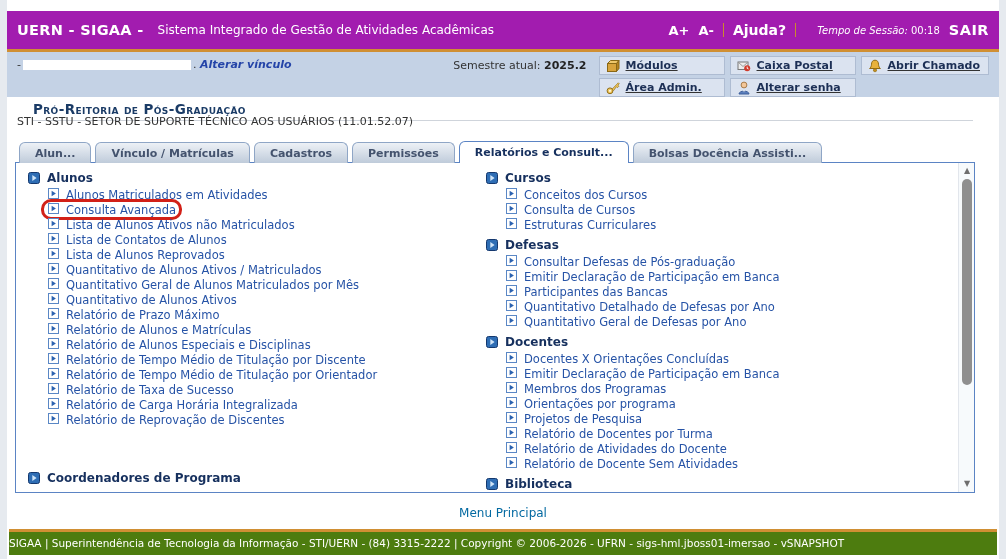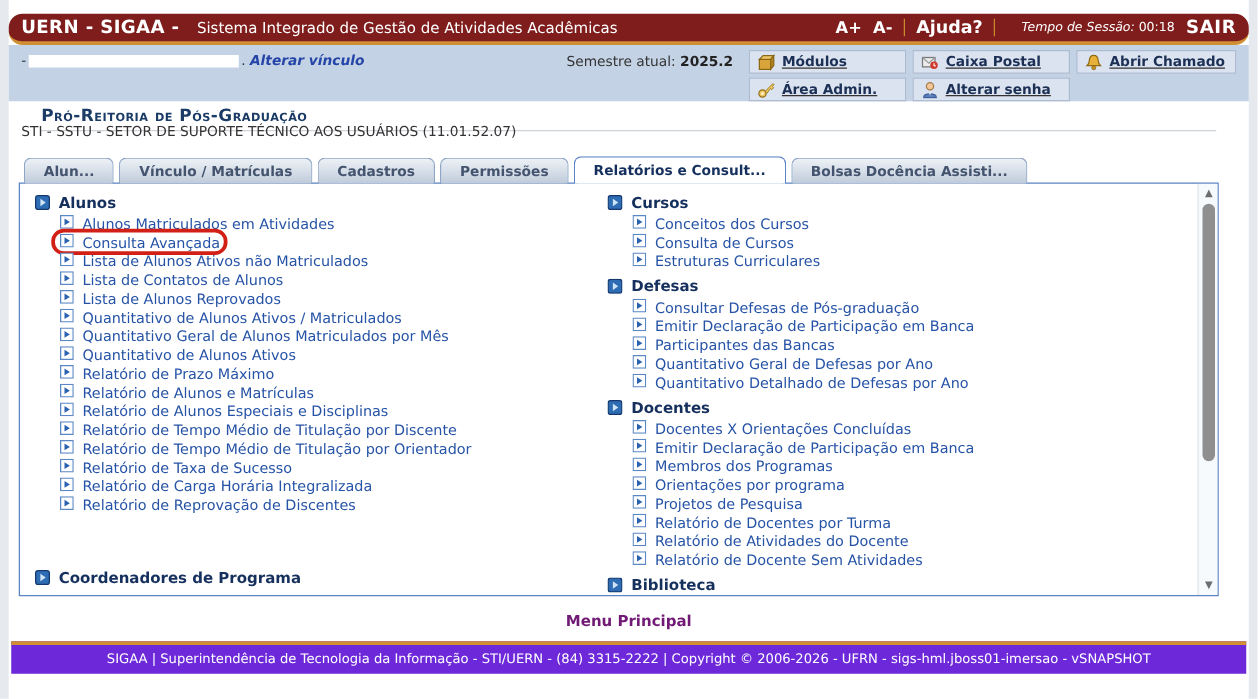--- a/index.html
+++ b/index.html
@@ -2,22 +2,22 @@
 <html><head>
 <meta charset="utf-8">
 <style>
   * { margin:0; padding:0; box-sizing:border-box; }
   html,body { background:#fff; }
   body { font-family:"DejaVu Sans","Liberation Sans",sans-serif; width:1006px; height:559px; overflow:hidden; }
   .page { position:relative; width:1006px; height:559px; background:#fff;
           border-left:7px solid #E6EAEF; border-right:7px solid #E6EAEF; padding-top:11px; }
 
   
-  .topbar { background:#7f1d1d; border-bottom:3px solid #D08F33; height:25px;
-            display:flex; align-items:center; color:#fff; padding:0 10px;border-radius:11px; }
+  .topbar { background:#a21caf; border-bottom:3px solid #D08F33; height:41px;
+            display:flex; align-items:center; color:#fff; padding:0 10px; }
   .brand { font-weight:bold; font-size:14.5px; letter-spacing:.3px; }
   .sysname { font-size:12px; margin-left:14px; }
   .top-right { margin-left:auto; display:flex; align-items:center; gap:9px; }
   .fontbtn { font-weight:bold; font-size:13px; cursor:pointer; }
   .tdivider { width:1px; height:14px; background:#C98A2E; }
   .help { font-weight:bold; font-size:14px; cursor:pointer; }
   .session { font-style:italic; font-size:10px;margin-left:12px; }
   .session b { font-style:normal; font-weight:normal; }
   .sair { font-weight:bold; font-size:14.5px; cursor:pointer; letter-spacing:.5px; }
 
@@ -65,23 +65,23 @@
 
   
   .sbar { position:absolute; top:0; right:0; width:16px; height:100%; background:#F7FAFC; border-left:1px solid #E2E6EC; }
   .sarrow { position:absolute; left:0; width:16px; height:14px; color:#6E6E6E; font-size:8px; text-align:center;
             line-height:14px; cursor:pointer; }
   .sarrow.up { top:1px; } .sarrow.down { bottom:1px; }
   .sthumb { position:absolute; left:3px; width:10px; top:16px; height:206px; background:#8F8F8F; border-radius:5px; cursor:grab; }
 
   
   .menu-principal { text-align:center; margin:9px 0 8px 0; }
-  .menu-principal span { color:#701a75; font-weight:bold; font-size:12px; cursor:pointer;margin-top:44px; }
-  .footer { margin:0 2px; background:#6d28d9; border-top:3px solid #D08F33; color:#fff;
-            font-size:10.5px; text-align:center; padding:5px 0 6px 0; }
+  .menu-principal span { color:#0369a1; font-weight:normal; font-size:12px; cursor:pointer;margin-top:44px; }
+  .footer { margin:0 2px; background:#4d7c0f; border-top:3px solid #D08F33; color:#fff;
+            font-size:10.5px; text-align:left; padding:5px 0 6px 0; }
 </style>
 </head>
 <body>
 
 <div class="page">
 
   <div class="topbar">
     <span class="brand">UERN - SIGAA -</span>
     <span class="sysname">Sistema Integrado de Gestão de Atividades Acadêmicas</span>
     <div class="top-right">
@@ -430,30 +430,30 @@
                 </svg>
                 <span class="ml">Participantes das Bancas</span>
               </div>
 
               <div class="mi">
 
                 <svg width="11" height="11" viewBox="0 0 11 11">
                   <rect x="0.5" y="0.5" width="10" height="10" fill="#FFFFFF" stroke="#5A87C5"></rect>
                   <path d="M3.6 2.8 L7.9 5.5 L3.6 8.2 Z" fill="#2B62B0"></path>
                 </svg>
+                <span class="ml">Quantitativo Detalhado de Defesas por Ano</span>
+              </div>
+
+              <div class="mi">
+
+                <svg width="11" height="11" viewBox="0 0 11 11">
+                  <rect x="0.5" y="0.5" width="10" height="10" fill="#FFFFFF" stroke="#5A87C5"></rect>
+                  <path d="M3.6 2.8 L7.9 5.5 L3.6 8.2 Z" fill="#2B62B0"></path>
+                </svg>
                 <span class="ml">Quantitativo Geral de Defesas por Ano</span>
-              </div>
-
-              <div class="mi">
-
-                <svg width="11" height="11" viewBox="0 0 11 11">
-                  <rect x="0.5" y="0.5" width="10" height="10" fill="#FFFFFF" stroke="#5A87C5"></rect>
-                  <path d="M3.6 2.8 L7.9 5.5 L3.6 8.2 Z" fill="#2B62B0"></path>
-                </svg>
-                <span class="ml">Quantitativo Detalhado de Defesas por Ano</span>
               </div>
             </div>
         </div>
         <div class="sec">
           <div class="sec-h">
             <svg width="12" height="12" viewBox="0 0 12 12">
                 <rect x="0.5" y="0.5" width="11" height="11" rx="2" fill="#2E6DB4" stroke="#14386E"></rect>
                 <path d="M4.3 3 L8.6 6 L4.3 9 Z" fill="#CFE4F7"></path>
               </svg>
             <span>Docentes</span>

